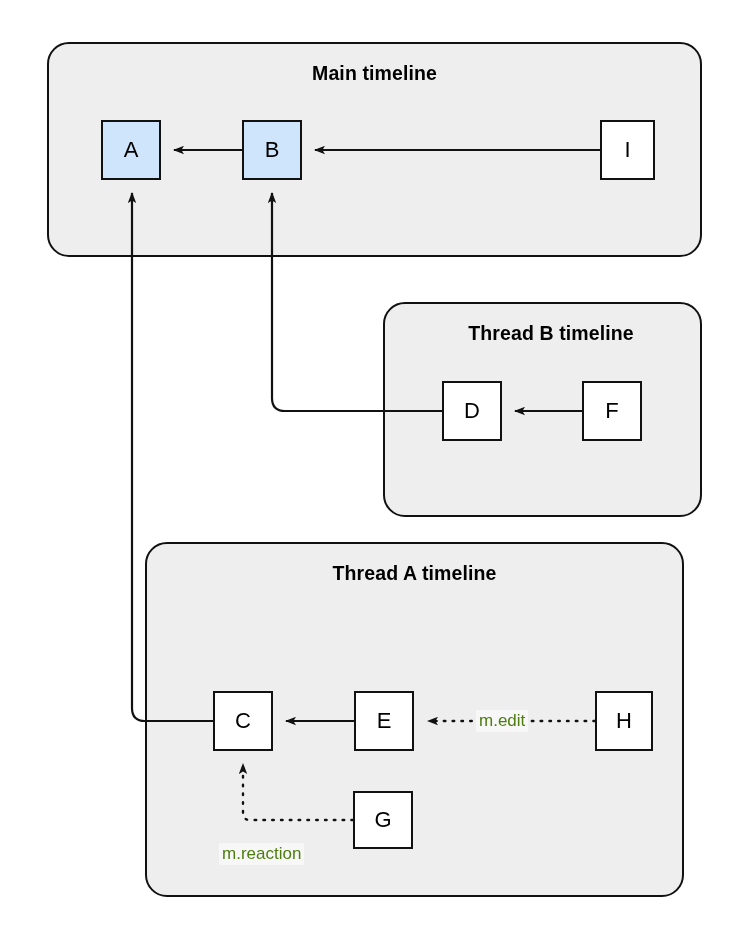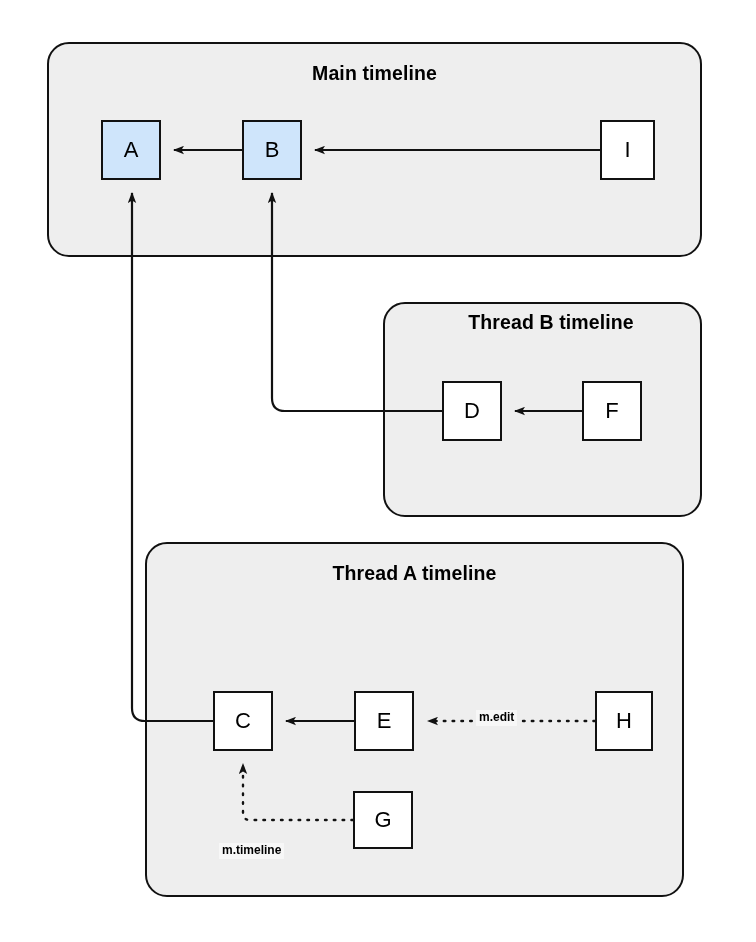--- a/index.html
+++ b/index.html
@@ -72,41 +72,40 @@
   .edge-dotted {
     fill: none;
     stroke: #111111;
     stroke-width: 2.4;
     stroke-dasharray: 1.6 7.2;
     stroke-linecap: round;
   }
   
   .edge-label {
     position: absolute;
-    font-size: 12px;
-    color: #000000;
+    font-size: 17px;
+    color: #4d7c0f;
     background: #f7f7f7;
     padding: 1px 3px;
     white-space: nowrap;
     z-index: 6;
     line-height: 1.15;
-    font-weight: bold;
   }
 </style>
 </head>
 <body>
 
 <div id="diagram-root">
 
   <div class="timeline-group" id="group-main" style="left: 47px; top: 42px; width: 655px; height: 215px;">
     <div class="group-title" style="top: 18px;">Main timeline</div>
   </div>
 
   <div class="timeline-group" id="group-thread_b" style="left: 383px; top: 302px; width: 319px; height: 215px;">
-    <div class="group-title" style="top: 7px; padding-left: 17px;">Thread B timeline</div>
+    <div class="group-title" style="top: 18px; padding-left: 17px;">Thread B timeline</div>
   </div>
 
   <div class="timeline-group" id="group-thread_a" style="left: 145px; top: 542px; width: 539px; height: 355px;">
     <div class="group-title" style="top: 18px;">Thread A timeline</div>
   </div>
 
   <svg id="connectors" viewBox="0 0 756 942">
     <defs>
       <marker id="arrowhead" markerWidth="11" markerHeight="9" refX="10" refY="4.5" orient="auto" markerUnits="userSpaceOnUse">
         <path d="M0,0.3 L11,4.5 L0,8.7 L2.6,4.5 Z" fill="#111111"></path>
@@ -152,15 +151,15 @@
     <span>E</span>
   </div>
   <div class="event-box" id="event-H" style="left: 595px; top: 691px; width: 58px; height: 60px; background: rgb(255, 255, 255);">
     <span>H</span>
   </div>
   <div class="event-box" id="event-G" style="left: 353px; top: 791px; width: 60px; height: 58px; background: rgb(255, 255, 255);">
     <span>G</span>
   </div>
 
   <div class="edge-label" id="label-m-edit" style="left: 476px; top: 710px;">m.edit</div>
-  <div class="edge-label" id="label-m-reaction" style="left: 219px; top: 843px;">m.timeline</div>
+  <div class="edge-label" id="label-m-reaction" style="left: 219px; top: 843px;">m.reaction</div>
 
 </div>
 
 </body></html>

